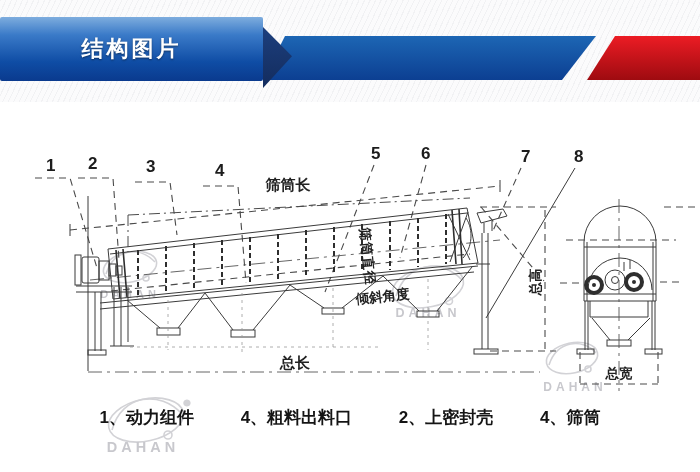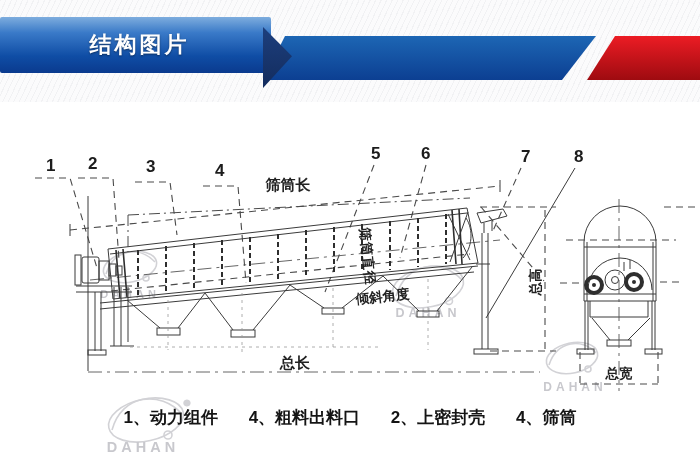--- a/index.html
+++ b/index.html
@@ -2,23 +2,23 @@
 <html><head>
 <meta charset="utf-8">
 <style>
   html,body{margin:0;padding:0;background:#fff;}
   #stage{position:relative;width:700px;height:472px;background:#fff;overflow:hidden;
          font-family:"Liberation Sans",sans-serif;}
   
   .hatch{position:absolute;left:0;top:0;width:700px;height:102px;
          background:#fbfbfc;
          background-image:repeating-linear-gradient(115deg,rgba(60,70,90,.05) 0 1px,transparent 1px 5px);}
-  .title-box{position:absolute;left:0;top:17px;width:263px;height:56px;border-radius:2px;
+  .title-box{position:absolute;left:0;top:17px;width:263px;height:64px;border-radius:2px;
          background:linear-gradient(180deg,#7eadde 0%,#3a7ac8 28%,#0f4da5 70%,#0a3a8e 100%);
-         display:flex;align-items:center;justify-content:center;padding-left:8px;}
+         display:flex;align-items:center;justify-content:center;}
   .title-box span{color:#fff;font-size:22px;font-weight:700;letter-spacing:3px;
          text-shadow:0 1px 2px rgba(0,0,0,.45);}
   .fold{position:absolute;left:263px;top:27px;width:29px;height:61px;
          background:linear-gradient(180deg,#1d3f7d,#132c5e);
          clip-path:polygon(0 0,100% 48%,0 100%);}
   .strip{position:absolute;left:263px;top:36px;width:333px;height:44px;
          background:linear-gradient(180deg,#1d66b4,#0c3f92);
          clip-path:polygon(22px 0,333px 0,299px 44px,0 44px);}
   .redpiece{position:absolute;left:585px;top:36px;width:115px;height:44px;
          background:linear-gradient(180deg,#ec1c24,#9e0b10);
@@ -34,21 +34,21 @@
   .lite{stroke:#999;stroke-width:.8;fill:none;stroke-dasharray:3 4;}
   .rib{stroke:#2e2e2e;stroke-width:2;fill:none;stroke-dasharray:5 3;}
   .callout{font-size:17px;font-weight:600;fill:#1c1c1c;}
   .dimlab{font-size:15px;font-weight:600;fill:#222;}
   .dimlab2{font-size:13.5px;font-weight:600;fill:#222;}
   .wm{stroke:#d2d2d6;stroke-width:1.6;fill:none;}
   .wmtext{fill:#c8c8cd;font-weight:700;letter-spacing:4px;}
   
   .legend{position:absolute;left:0;top:407px;width:700px;text-align:center;
           font-size:17px;font-weight:700;color:#141414;line-height:21.5px;}
-  .legend span{margin:0 13px;white-space:nowrap;}
+  .legend span{margin:0 21px;white-space:nowrap;}
 </style>
 </head>
 <body>
 
 <div id="stage">
 
   <div class="hatch"></div>
   <div class="strip"></div>
   <div class="redpiece"></div>
   <div class="title-box">

